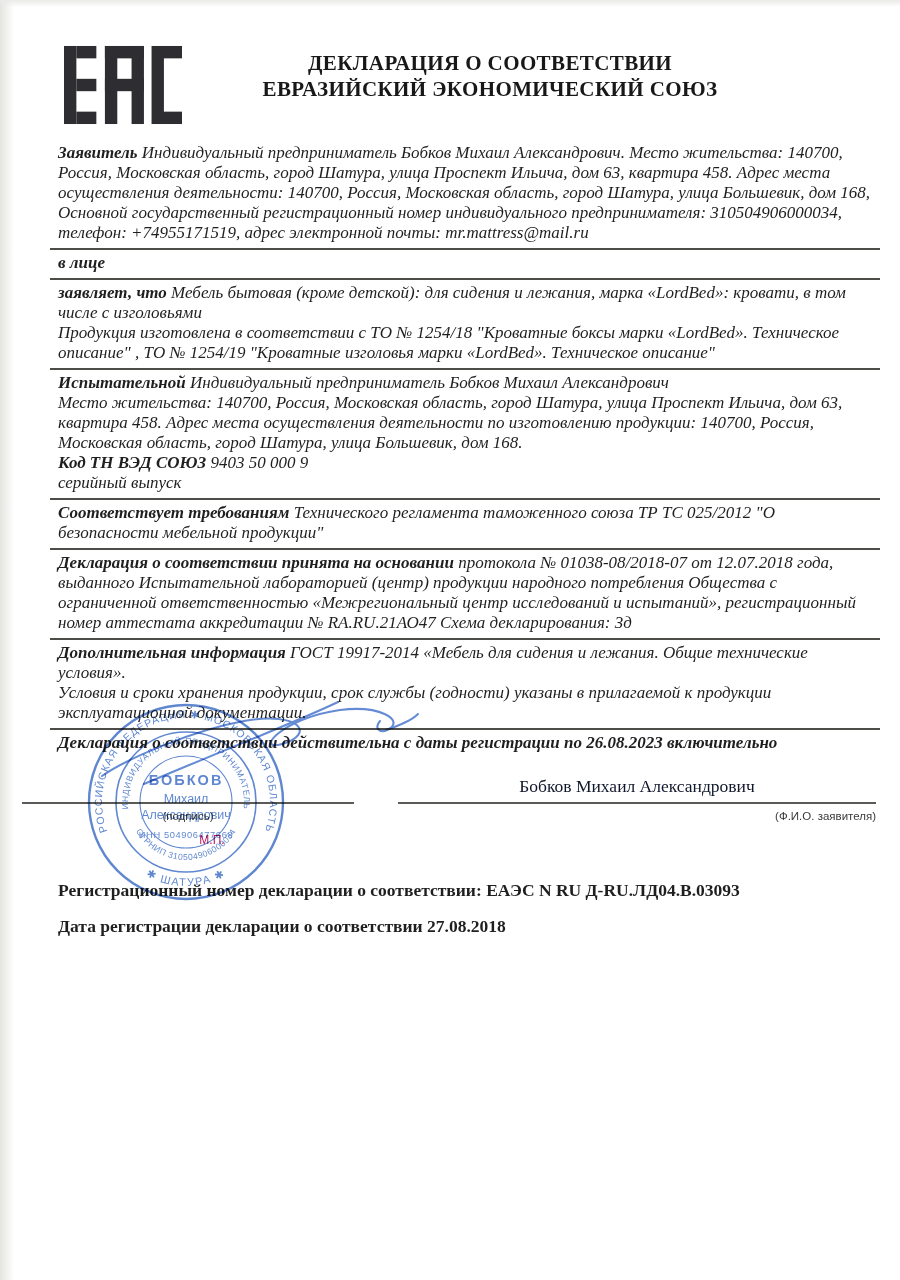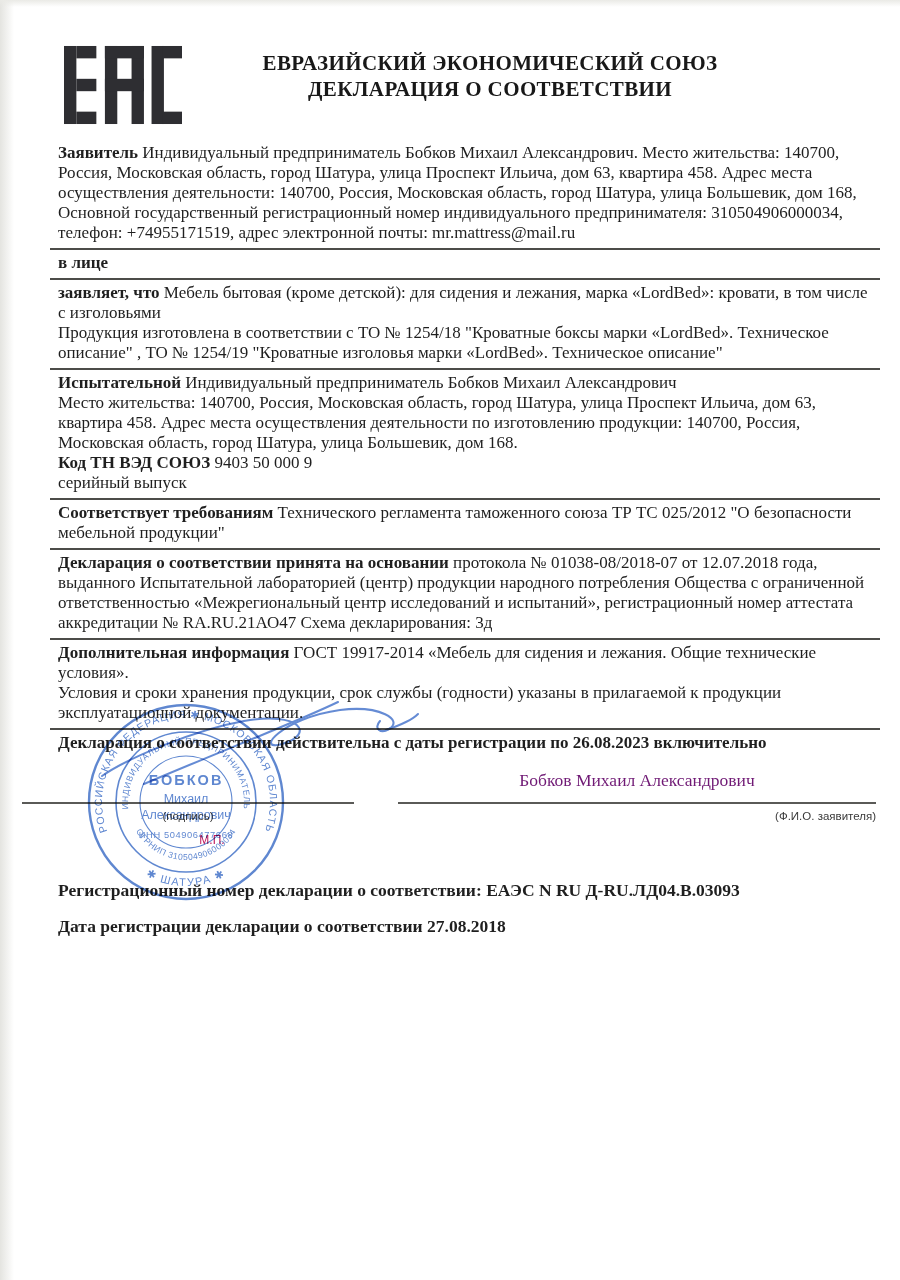--- a/index.html
+++ b/index.html
@@ -19,34 +19,34 @@
 
   
   .title-block { position:absolute; left:200px; top:50px; width:580px; text-align:center; }
   .title-line { font-size:21px; font-weight:bold; line-height:26px; letter-spacing:0.4px; color:#181818; }
 
   
   .content { position:absolute; left:50px; top:140px; width:830px;
     font-size:17px; line-height:20px; }
   .section { border-bottom:2px solid #4c4c49; padding:3px 4px 5px 8px; }
   .section.no-border { border-bottom:none; }
-  .para { margin:0; }
+  .para { margin:0;font-style:italic; }
   .lead { font-weight:bold; }
   .bold-line { font-weight:bold; }
 
   
   .sig-row { position:relative; height:108px; }
   .sig-left-line { position:absolute; left:-28px; top:44px; width:332px;
     border-top:2px solid #5a5a57; text-align:center; }
   .sig-right-line { position:absolute; left:348px; top:44px; width:478px;
     border-top:2px solid #5a5a57; text-align:right; }
   .sig-caption { font-family:"Liberation Sans","DejaVu Sans",sans-serif;
     font-size:11.5px; color:#3a3a3a; padding-top:2px; display:inline-block; }
-  .sig-name { position:absolute; left:348px; top:12px; width:478px;
-    text-align:center; font-size:17.5px; color:#701a75; }
+  .sig-name { position:absolute; left:348px; top:18px; width:478px;
+    text-align:center; font-size:17.5px; color:#0f172a; }
   .mp-label { position:absolute; left:62px; top:72px; width:200px; text-align:center;
     font-family:"Liberation Sans","DejaVu Sans",sans-serif; font-size:12px; color:#be185d; }
 
   .reg-line { font-weight:bold; padding-left:8px; margin-top:14px; font-size:17.5px; }
   .reg-line.second { margin-top:16px; }
 
   
   .stamp { position:absolute; left:74px; top:700px; mix-blend-mode:multiply; opacity:0.82; }
   .stamp text { font-family:"Liberation Sans","DejaVu Sans",sans-serif; fill:var(--stamp-blue,#3c6dc6); }
   .handwriting { position:absolute; left:86px; top:696px; mix-blend-mode:multiply; opacity:0.85; }
@@ -68,22 +68,22 @@
       <rect x="71" y="0" width="13" height="82"></rect>
       <rect x="43" y="0" width="41" height="13"></rect>
       <rect x="43" y="34.5" width="41" height="13"></rect>
       <rect x="92" y="0" width="13" height="82"></rect>
       <rect x="103" y="0" width="21" height="13"></rect>
       <rect x="103" y="69" width="21" height="13"></rect>
     </g>
   </svg>
 
   <div class="title-block">
+    <div class="title-line">ДЕКЛАРАЦИЯ О СООТВЕТСТВИИ</div>
     <div class="title-line">ЕВРАЗИЙСКИЙ ЭКОНОМИЧЕСКИЙ СОЮЗ</div>
-    <div class="title-line">ДЕКЛАРАЦИЯ О СООТВЕТСТВИИ</div>
   </div>
 
   <div class="content">
 
     <div class="section">
       <p class="para"><b class="lead">Заявитель</b><span> Индивидуальный предприниматель Бобков Михаил Александрович. Место жительства: 140700, Россия, Московская область, город Шатура, улица Проспект Ильича, дом 63, квартира 458. Адрес места осуществления деятельности: 140700, Россия, Московская область, город Шатура, улица Большевик, дом 168, Основной государственный регистрационный номер индивидуального предпринимателя: 310504906000034, телефон: +74955171519, адрес электронной почты: mr.mattress@mail.ru</span></p>
     </div>
 
     <div class="section">
       <p class="para"><b class="lead">в лице</b></p>

